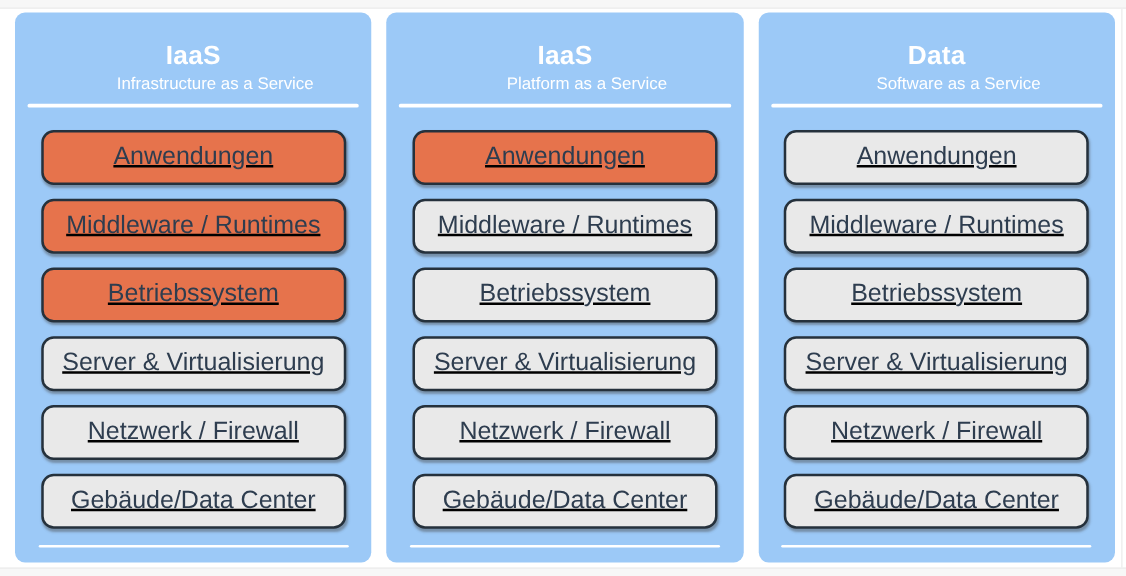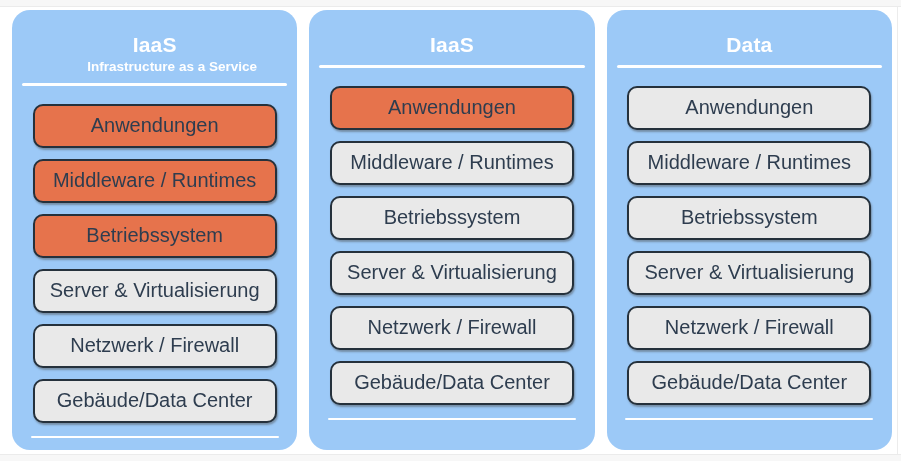--- a/index.html
+++ b/index.html
@@ -23,56 +23,57 @@
   .diagram {
     position: absolute;
     left: 12px; top: 10px;
     width: 880px; height: 440px;
     display: flex;
     gap: 12px;
   }
   .column {
     flex: 1;
     background: var(--column-bg, #9CC9F7);
-    border-radius: 18px;
+    border-radius: 8px;
     padding-top: 11px;
     display: flex;
     flex-direction: column;
     align-items: center;
   }
   .col-title {
     color: var(--title-text, #fff);
     font-size: 21px;
     font-weight: bold;
     line-height: 27px;
     margin-top: 10px;
     text-align: center;
     letter-spacing: 0.2px;
   }
   .col-subtitle {
     color: var(--title-text, #fff);
     font-size: 13.5px;
-    font-weight: bold;
+    font-weight: normal;
     line-height: 18px;
     text-align: center;
     padding-left: 35px;
   }
   .divider {
     background: #ffffff;
     height: 2.5px;
     border-radius: 2px;
   }
   .divider.top-divider { width: 93%; margin-top: 7px; }
   .divider.bottom-divider { width: 87%; margin-top: 13px; }
   .layers {
     margin-top: 18px;
     width: 244px;
     display: flex;
     flex-direction: column;
     gap: 11px;
+    text-decoration: underline;
   }
   .layer {
     height: 44px;
     border: 2px solid var(--box-border, #25313C);
     border-radius: 10px;
     background: var(--neutral-bg, #E9E9E9);
     display: flex;
     align-items: center;
     justify-content: center;
     box-shadow: 1px 2px 2px rgba(70, 70, 70, 0.45);
@@ -121,20 +122,21 @@
 
   <div class="layer">
     <span class="layer-label">Gebäude/Data Center</span>
   </div>
 </div>
     <div class="divider bottom-divider"></div>
   </section>
 
   <section class="column">
     <h2 class="col-title">IaaS</h2>
+    <div class="col-subtitle">Platform as a Service</div>
     <div class="divider top-divider"></div>
     <div class="layers">
   <div class="layer highlighted">
     <span class="layer-label">Anwendungen</span>
   </div>
 
   <div class="layer">
     <span class="layer-label">Middleware / Runtimes</span>
   </div>
 
@@ -152,20 +154,21 @@
 
   <div class="layer">
     <span class="layer-label">Gebäude/Data Center</span>
   </div>
 </div>
     <div class="divider bottom-divider"></div>
   </section>
 
   <section class="column">
     <h2 class="col-title">Data</h2>
+    <div class="col-subtitle">Software as a Service</div>
     <div class="divider top-divider"></div>
     <div class="layers">
   <div class="layer">
     <span class="layer-label">Anwendungen</span>
   </div>
 
   <div class="layer">
     <span class="layer-label">Middleware / Runtimes</span>
   </div>
 

